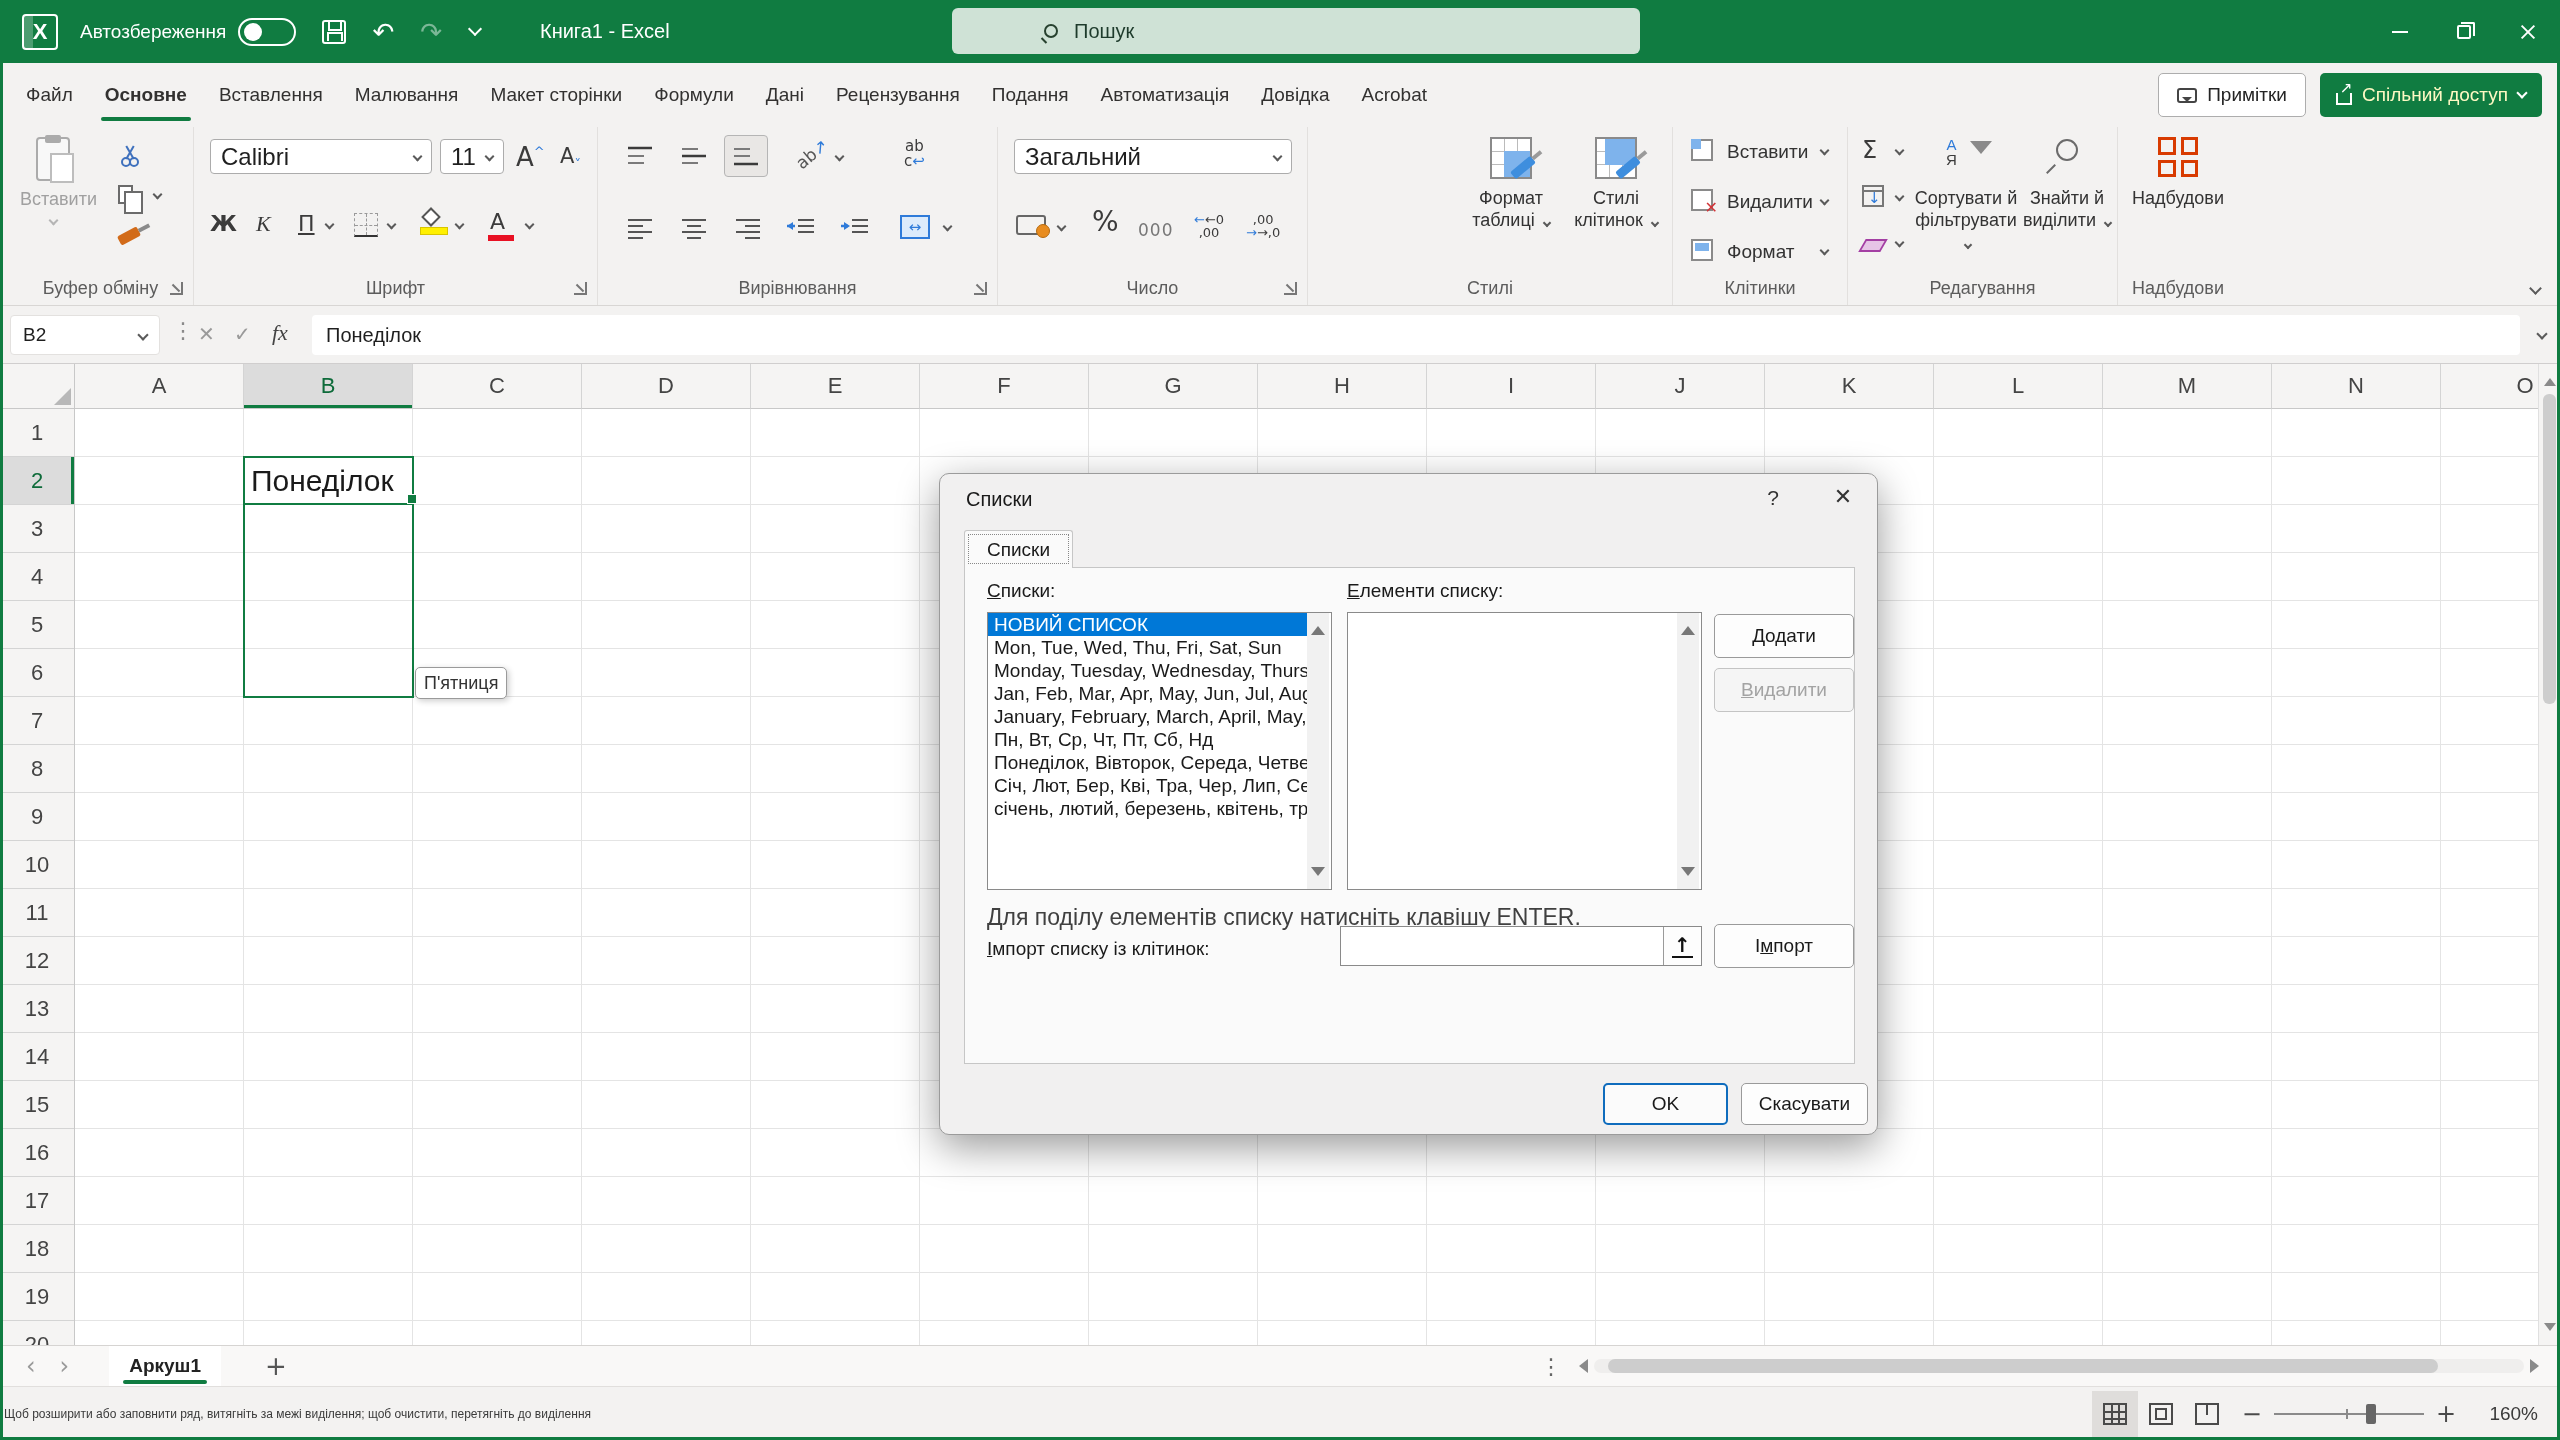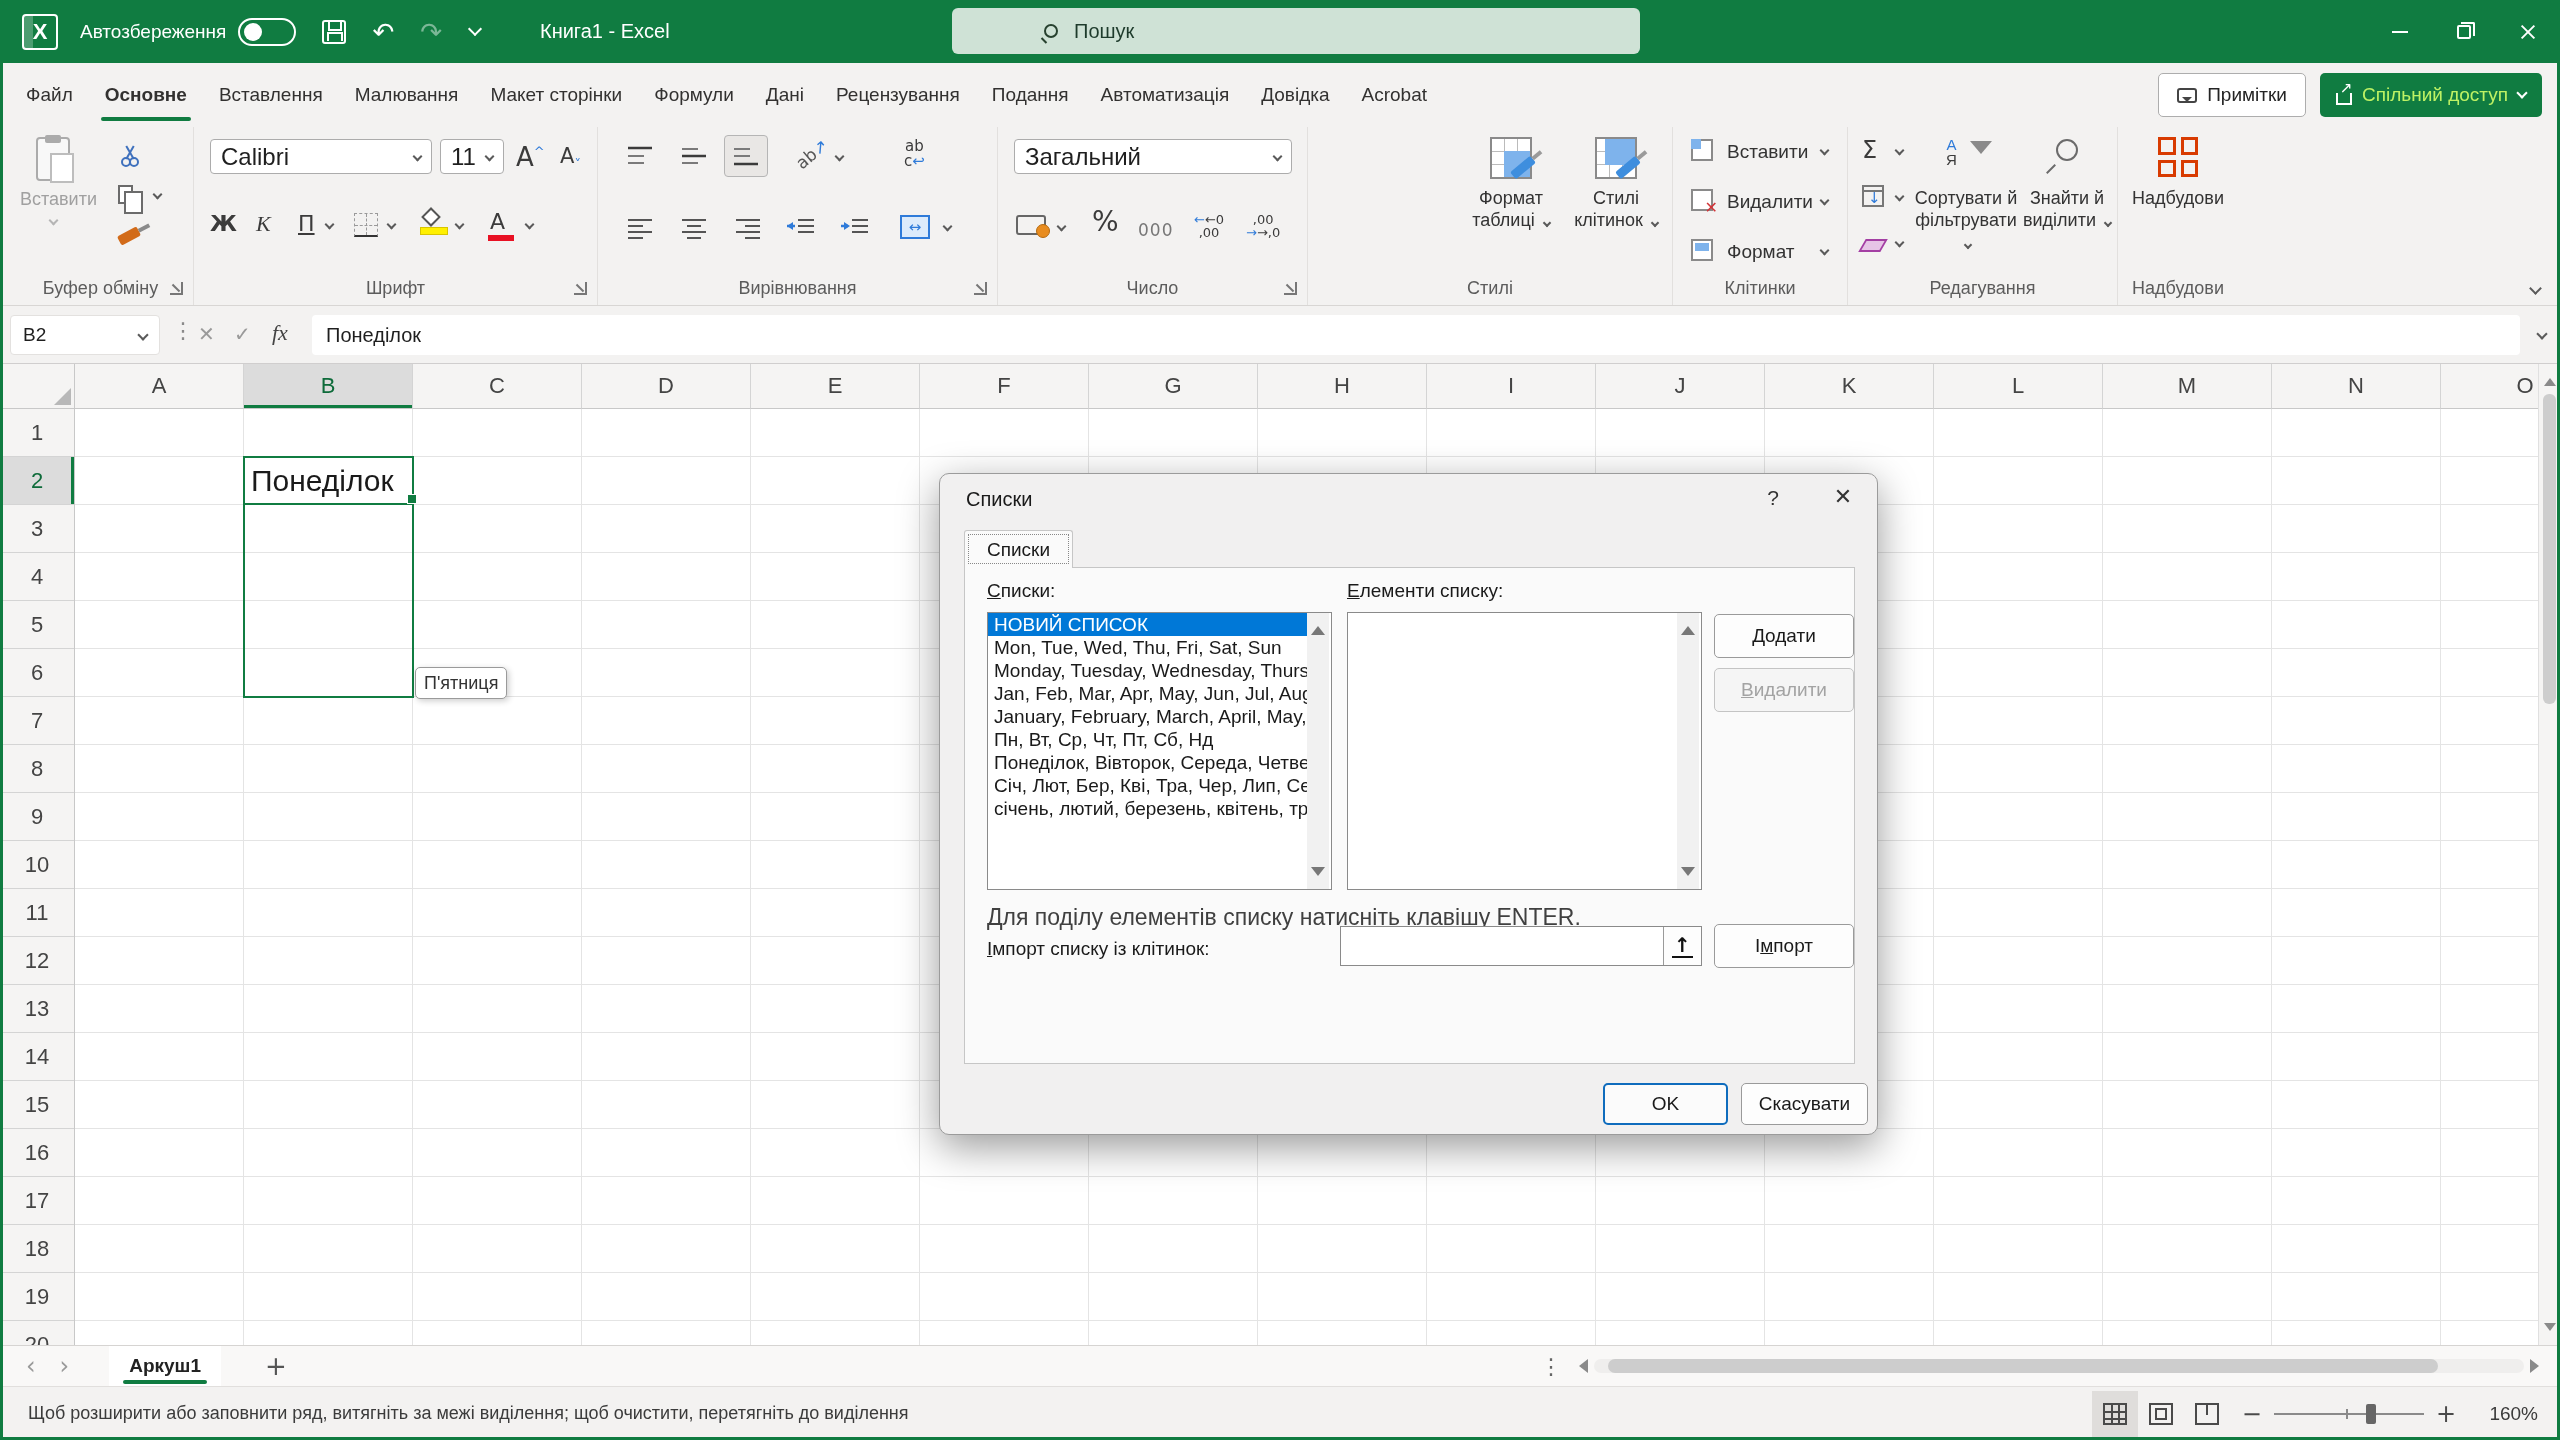--- a/index.html
+++ b/index.html
@@ -40,21 +40,21 @@
   .rtabs{display:flex;margin-left:10px;height:100%;align-items:center;}
   .rtab{padding:0 16px;font-size:19px;color:#323130;position:relative;height:100%;display:flex;align-items:center;cursor:default;}
   .rtab.active{font-weight:bold;}
   .rtab.active::after{content:"";position:absolute;left:12px;right:12px;bottom:6px;height:4px;background:#107C41;border-radius:2px;}
   .tabrow-right{margin-left:auto;display:flex;align-items:center;margin-right:18px;gap:14px;}
   .notes-btn{display:flex;align-items:center;gap:10px;background:#fff;border:1px solid #ADADAD;border-radius:5px;
     height:44px;padding:0 18px;font-size:19px;color:#242424;font-family:inherit;}
   .cmt-icon{width:20px;height:15px;border:2px solid #444;border-radius:3px;position:relative;}
   .cmt-icon::after{content:"";position:absolute;left:3px;bottom:-6px;width:0;height:0;border:5px solid transparent;border-top-color:#444;}
   .share-btn{display:flex;align-items:center;gap:10px;background:#107C41;border:none;border-radius:5px;height:44px;
-    padding:0 16px;font-size:19px;color:#bef264;font-family:inherit;}
+    padding:0 16px;font-size:19px;color:#fef9c3;font-family:inherit;}
   .share-icon{width:16px;height:12px;border:2px solid #fff;border-top:none;position:relative;margin-top:8px;}
   .share-icon::after{content:"↗";position:absolute;left:2px;top:-14px;color:#fff;font-size:15px;font-family:"DejaVu Sans",sans-serif;}
   .chev{width:8px;height:8px;border-right:2px solid #5a5a5a;border-bottom:2px solid #5a5a5a;transform:rotate(45deg);display:inline-block;}
   .chev.w{border-color:#fff;margin-top:-4px;}
 
   
   .ribbon{top:127px;height:179px;background:#F3F2F1;border-bottom:1px solid #D8D6D4;display:flex;padding-left:8px;}
   .g{position:relative;height:100%;border-right:1px solid #E2E0DE;flex:0 0 auto;}
   .glabel{position:absolute;bottom:6px;left:0;right:0;text-align:center;font-size:18px;color:#5c5c5c;}
   .launch{position:absolute;bottom:10px;right:10px;width:13px;height:13px;border-right:2px solid #777;border-bottom:2px solid #777;}
@@ -178,21 +178,21 @@
   .new-sheet{margin-left:44px;color:#555;font-size:26px;font-family:"DejaVu Sans",sans-serif;}
   .tab-dots{position:absolute;left:1540px;color:#666;font-size:22px;font-family:"DejaVu Sans",sans-serif;}
   .hscroll{position:absolute;left:1572px;right:14px;top:9px;height:22px;}
   .hscroll .la{position:absolute;left:0;top:4px;width:0;height:0;border:7px solid transparent;border-right:9px solid #8a8a8a;}
   .hscroll .ra{position:absolute;right:0;top:4px;width:0;height:0;border:7px solid transparent;border-left:9px solid #8a8a8a;}
   .hscroll .track{position:absolute;left:22px;right:22px;top:4px;height:14px;background:#EFEEED;border-radius:7px;}
   .hscroll .thumb{position:absolute;left:36px;width:830px;top:4px;height:14px;background:#CDCDCD;border-radius:7px;}
 
   
   .statusbar{top:1386px;height:54px;background:#F3F2F1;border-top:1px solid #E1DFDD;display:flex;align-items:center;}
-  .status-msg{font-size:18px;color:#3b3b3b;margin-left:28px;}
+  .status-msg{font-size:12px;color:#3b3b3b;margin-left:4px;}
   .sb-right{position:absolute;right:0;top:0;height:100%;display:flex;align-items:center;}
   .viewbox{width:46px;height:46px;display:flex;align-items:center;justify-content:center;}
   .viewbox.active{background:#DFDDDB;}
   .vw-grid{width:24px;height:22px;border:2px solid #4a4a4a;background:
     linear-gradient(#4a4a4a,#4a4a4a) no-repeat 0 6px/100% 2px,
     linear-gradient(#4a4a4a,#4a4a4a) no-repeat 0 13px/100% 2px,
     linear-gradient(90deg,#4a4a4a,#4a4a4a) no-repeat 6px 0/2px 100%,
     linear-gradient(90deg,#4a4a4a,#4a4a4a) no-repeat 13px 0/2px 100%;}
   .vw-page{width:24px;height:22px;border:2px solid #4a4a4a;display:flex;align-items:center;justify-content:center;}
   .vw-page i{width:12px;height:12px;border:2px solid #4a4a4a;}

